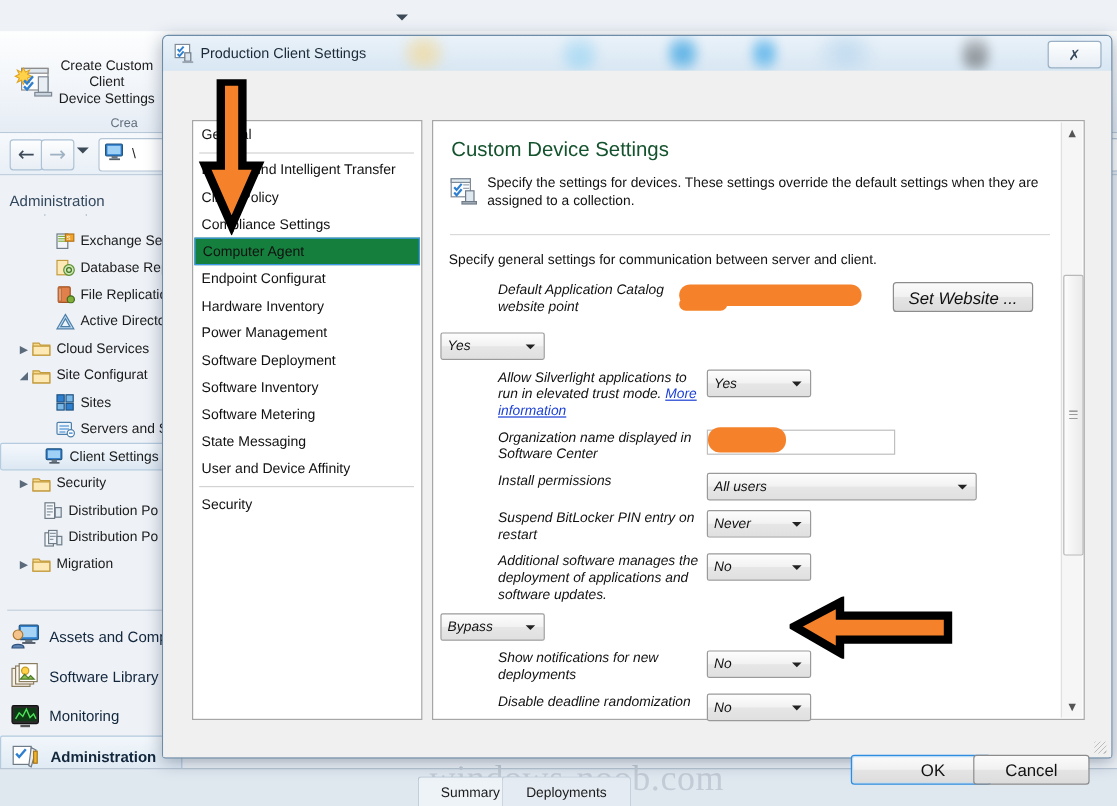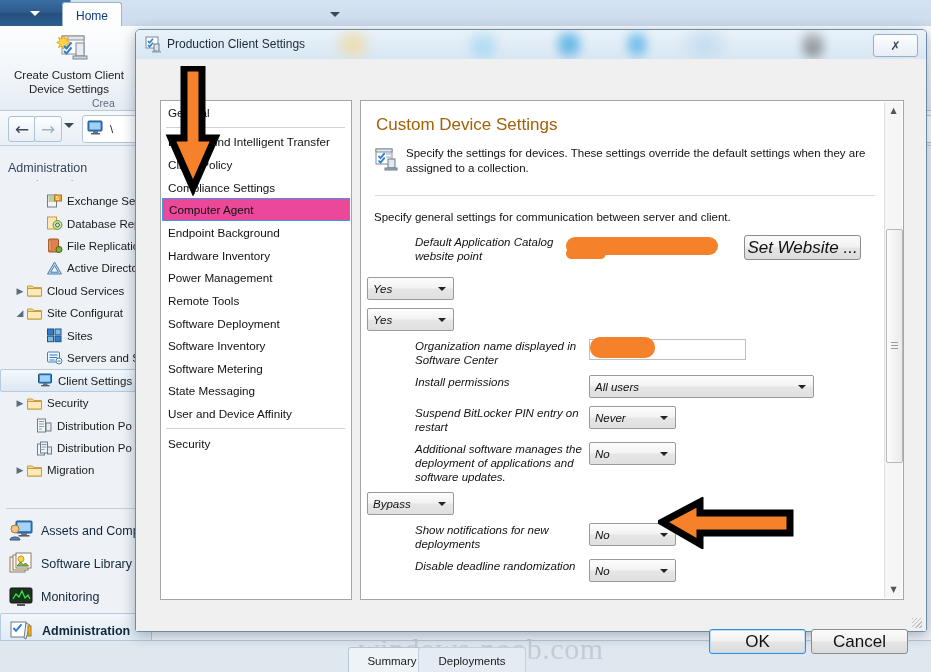--- a/index.html
+++ b/index.html
@@ -25,21 +25,21 @@
   .tab-home{position:absolute;left:62px;top:2px;width:58px;height:25px;
     background:#fbfdfe;border:1px solid #9db4cd;border-bottom:none;
     border-radius:3px 3px 0 0;font-size:12px;color:#13397c;
     display:flex;align-items:center;justify-content:center;}
 
   
   .ribbon-body{position:absolute;left:0;top:26px;width:931px;height:84px;
     background:linear-gradient(180deg,#fdfefe 0%,#f0f4f9 62%,#e5ecf4 100%);
     border-bottom:1px solid #b9c9da;}
   .ribbon-big-btn{position:absolute;left:5px;top:28px;width:128px;height:80px;
-    display:flex;flex-direction:column;align-items:center;}
+    display:flex;flex-direction:row;align-items:center;}
   .ribbon-big-btn .lbl{font-size:11.5px;color:#1c1c1c;text-align:center;line-height:14px;margin-top:2px;}
   .ribbon-group-lbl{position:absolute;left:92px;top:97px;font-size:10.5px;color:#606d7c;}
 
   .ribbon-icon{width:40px;height:34px;position:relative;margin-top:4px;}
 
   
   .navbar{position:absolute;left:0;top:111px;width:931px;height:34px;
     background:linear-gradient(180deg,#f6f9fc 0%,#e8eff6 100%);border-bottom:1px solid #c2d0de;}
   .nav-btn{position:absolute;top:5px;width:26px;height:24px;border:1px solid #adc2d6;
     background:linear-gradient(180deg,#fdfefe,#e8eef5);border-radius:3px;
@@ -94,27 +94,27 @@
   .dlg-close{position:absolute;right:8px;top:4px;width:43px;height:21px;
     border:1px solid #9bb0c4;border-radius:3px;background:linear-gradient(180deg,#fdfefe,#e7eef5);
     display:flex;align-items:center;justify-content:center;z-index:4;}
   .dlg-close .x{font-size:12px;color:#33465a;font-family:"DejaVu Sans",sans-serif;}
 
   .dlg-body{position:absolute;left:0;top:29px;right:0;bottom:0;background:#f0f0f0;}
 
   .listbox{position:absolute;left:24px;top:41px;width:190px;height:498px;
     background:#ffffff;border:1px solid #a6a6a6;overflow:hidden;}
   .li{height:22.6px;display:flex;align-items:center;padding-left:7px;font-size:11.7px;color:#111;}
-  .li.sel{border:1px solid #3e97e8;background:#ec4899;height:21px;margin:0 1px;padding-left:6px;}
+  .li.sel{border:1px solid #3e97e8;background:#15803d;height:21px;margin:0 1px;padding-left:6px;}
   .li-sep{height:1px;background:#d2d2d2;margin:3px 6px 3px 5px;}
 
   .rightpane{position:absolute;left:224px;top:41px;width:542px;height:498px;
     background:#ffffff;border:1px solid #a6a6a6;}
 
-  .rp-title{position:absolute;left:15px;top:14px;font-size:17px;color:#a16207;}
+  .rp-title{position:absolute;left:15px;top:14px;font-size:17px;color:#14532d;}
   .rp-ico{position:absolute;left:14px;top:47px;width:24px;height:23px;}
   .rp-desc{position:absolute;left:45px;top:45px;width:470px;font-size:11.5px;color:#111;line-height:15px;}
   .rp-rule{position:absolute;left:14px;top:94px;width:500px;height:1px;background:#d9d9d9;}
   .rp-sub{position:absolute;left:13px;top:110px;font-size:11.5px;color:#111;}
 
   .settings{position:absolute;left:0;top:134px;width:505px;}
   .srow{position:relative;display:flex;align-items:flex-start;margin-bottom:8px;font-style:italic;}
   .slabel{width:168px;font-size:11.5px;color:#111;line-height:14px;padding-left:54px;}
   .sctl{margin-left:6px;position:relative;}
 
@@ -123,22 +123,22 @@
     display:flex;align-items:center;font-size:11.5px;color:#111;padding-left:5px;position:relative;}
   .combo .cb-arrow{position:absolute;right:7px;top:9px;width:0;height:0;
     border-left:4px solid transparent;border-right:4px solid transparent;border-top:4px solid #222;}
   .combo.w80{width:80px;}
   .combo.w218{width:218px;}
 
   .textbox{height:19px;width:155px;border:1px solid #bfbfbf;background:#fff;}
 
   .btn{height:23px;border:1px solid #8c8c8c;border-radius:3px;
     background:linear-gradient(180deg,#fbfbfb 0%,#f1f1f1 48%,#e4e4e4 52%,#dcdcdc 100%);
-    display:flex;align-items:center;justify-content:center;font-size:17px;color:#111;}
-  .btn.default{border:1px solid #2f8de0;box-shadow:0 0 0 1px #bcdcf6 inset;}
+    display:flex;align-items:center;justify-content:center;font-size:14px;color:#111;}
+  .btn.default{border:1px solid #2f8de0;box-shadow:0 0 0 1px #bcdcf6 inset;padding-left:20px;}
 
   .lnk{color:#1b3fd4;text-decoration:underline;}
 
   .redact{position:absolute;background:#f5822a;border-radius:10px;}
 
   
   .vsb{position:absolute;right:1px;top:1px;width:17px;height:496px;background:#f6f6f6;border-left:1px solid #e0e0e0;}
   .vsb .arw{position:absolute;left:0;width:17px;height:17px;display:flex;align-items:center;justify-content:center;color:#555;font-size:8px;font-family:"DejaVu Sans",sans-serif;}
   .vsb .arw.up{top:0;} .vsb .arw.dn{bottom:0;}
   .vsb .thumb{position:absolute;left:1px;top:127px;width:15px;height:232px;
@@ -152,26 +152,20 @@
     background:repeating-linear-gradient(135deg,#b0b0b0 0 1px,transparent 1px 3px);opacity:.8;}
 
   
   .anno{position:absolute;pointer-events:none;z-index:50;}
 </style>
 </head>
 <body>
 
 <div id="app-bg">
 
-  <div class="ribbon-top">
-    <div class="app-menu-btn">
-      <div class="caret"></div>
-    </div>
-    <div class="tab-home">Home</div>
-  </div>
 
   <div class="ribbon-body"></div>
   <div class="ribbon-big-btn">
     <div class="ribbon-icon">
       <svg width="40" height="34" viewBox="0 0 40 34">
         <rect x="13" y="4" width="22" height="18" fill="#fdfdfd" stroke="#8d8d8d"></rect>
         <rect x="13" y="4" width="22" height="4" fill="#dfe7ee" stroke="#8d8d8d"></rect>
         <path d="M10 2 l2 4 l4 -2 l-2 4 l4 2 l-4 2 l2 4 l-4 -2 l-2 4 l-2 -4 l-4 2 l2 -4 l-4 -2 l4 -2 l-2 -4 l4 2 z" transform="translate(6,2) scale(0.85)" fill="#ffd24a" stroke="#e0a21d"></path>
         <path d="M15 14 l2.5 2.5 l5 -6" stroke="#2f7fd0" stroke-width="2" fill="none"></path>
         <path d="M15 19 l2.5 2.5 l5 -6" stroke="#2f7fd0" stroke-width="2" fill="none"></path>
@@ -439,30 +433,27 @@
         <div class="li">
           <span>Client Policy</span>
         </div>
         <div class="li">
           <span>Compliance Settings</span>
         </div>
         <div class="li sel">
           <span>Computer Agent</span>
         </div>
         <div class="li">
-          <span>Endpoint Background</span>
+          <span>Endpoint Configurat</span>
         </div>
         <div class="li">
           <span>Hardware Inventory</span>
         </div>
         <div class="li">
           <span>Power Management</span>
-        </div>
-        <div class="li">
-          <span>Remote Tools</span>
         </div>
         <div class="li">
           <span>Software Deployment</span>
         </div>
         <div class="li">
           <span>Software Inventory</span>
         </div>
         <div class="li">
           <span>Software Metering</span>
         </div>
@@ -511,20 +502,21 @@
           </div>
           <div class="srow">
             <div class="sctl">
               <div class="combo w80">
                 <span>Yes</span>
                 <span class="cb-arrow"></span>
               </div>
             </div>
           </div>
           <div class="srow">
+            <div class="slabel"><span>Allow Silverlight applications to run in elevated trust mode.</span> <a class="lnk" href="#">More information</a></div>
             <div class="sctl">
               <div class="combo w80">
                 <span>Yes</span>
                 <span class="cb-arrow"></span>
               </div>
             </div>
           </div>
           <div class="srow">
             <div class="slabel"><span>Organization name displayed in Software Center</span></div>
             <div class="sctl">

